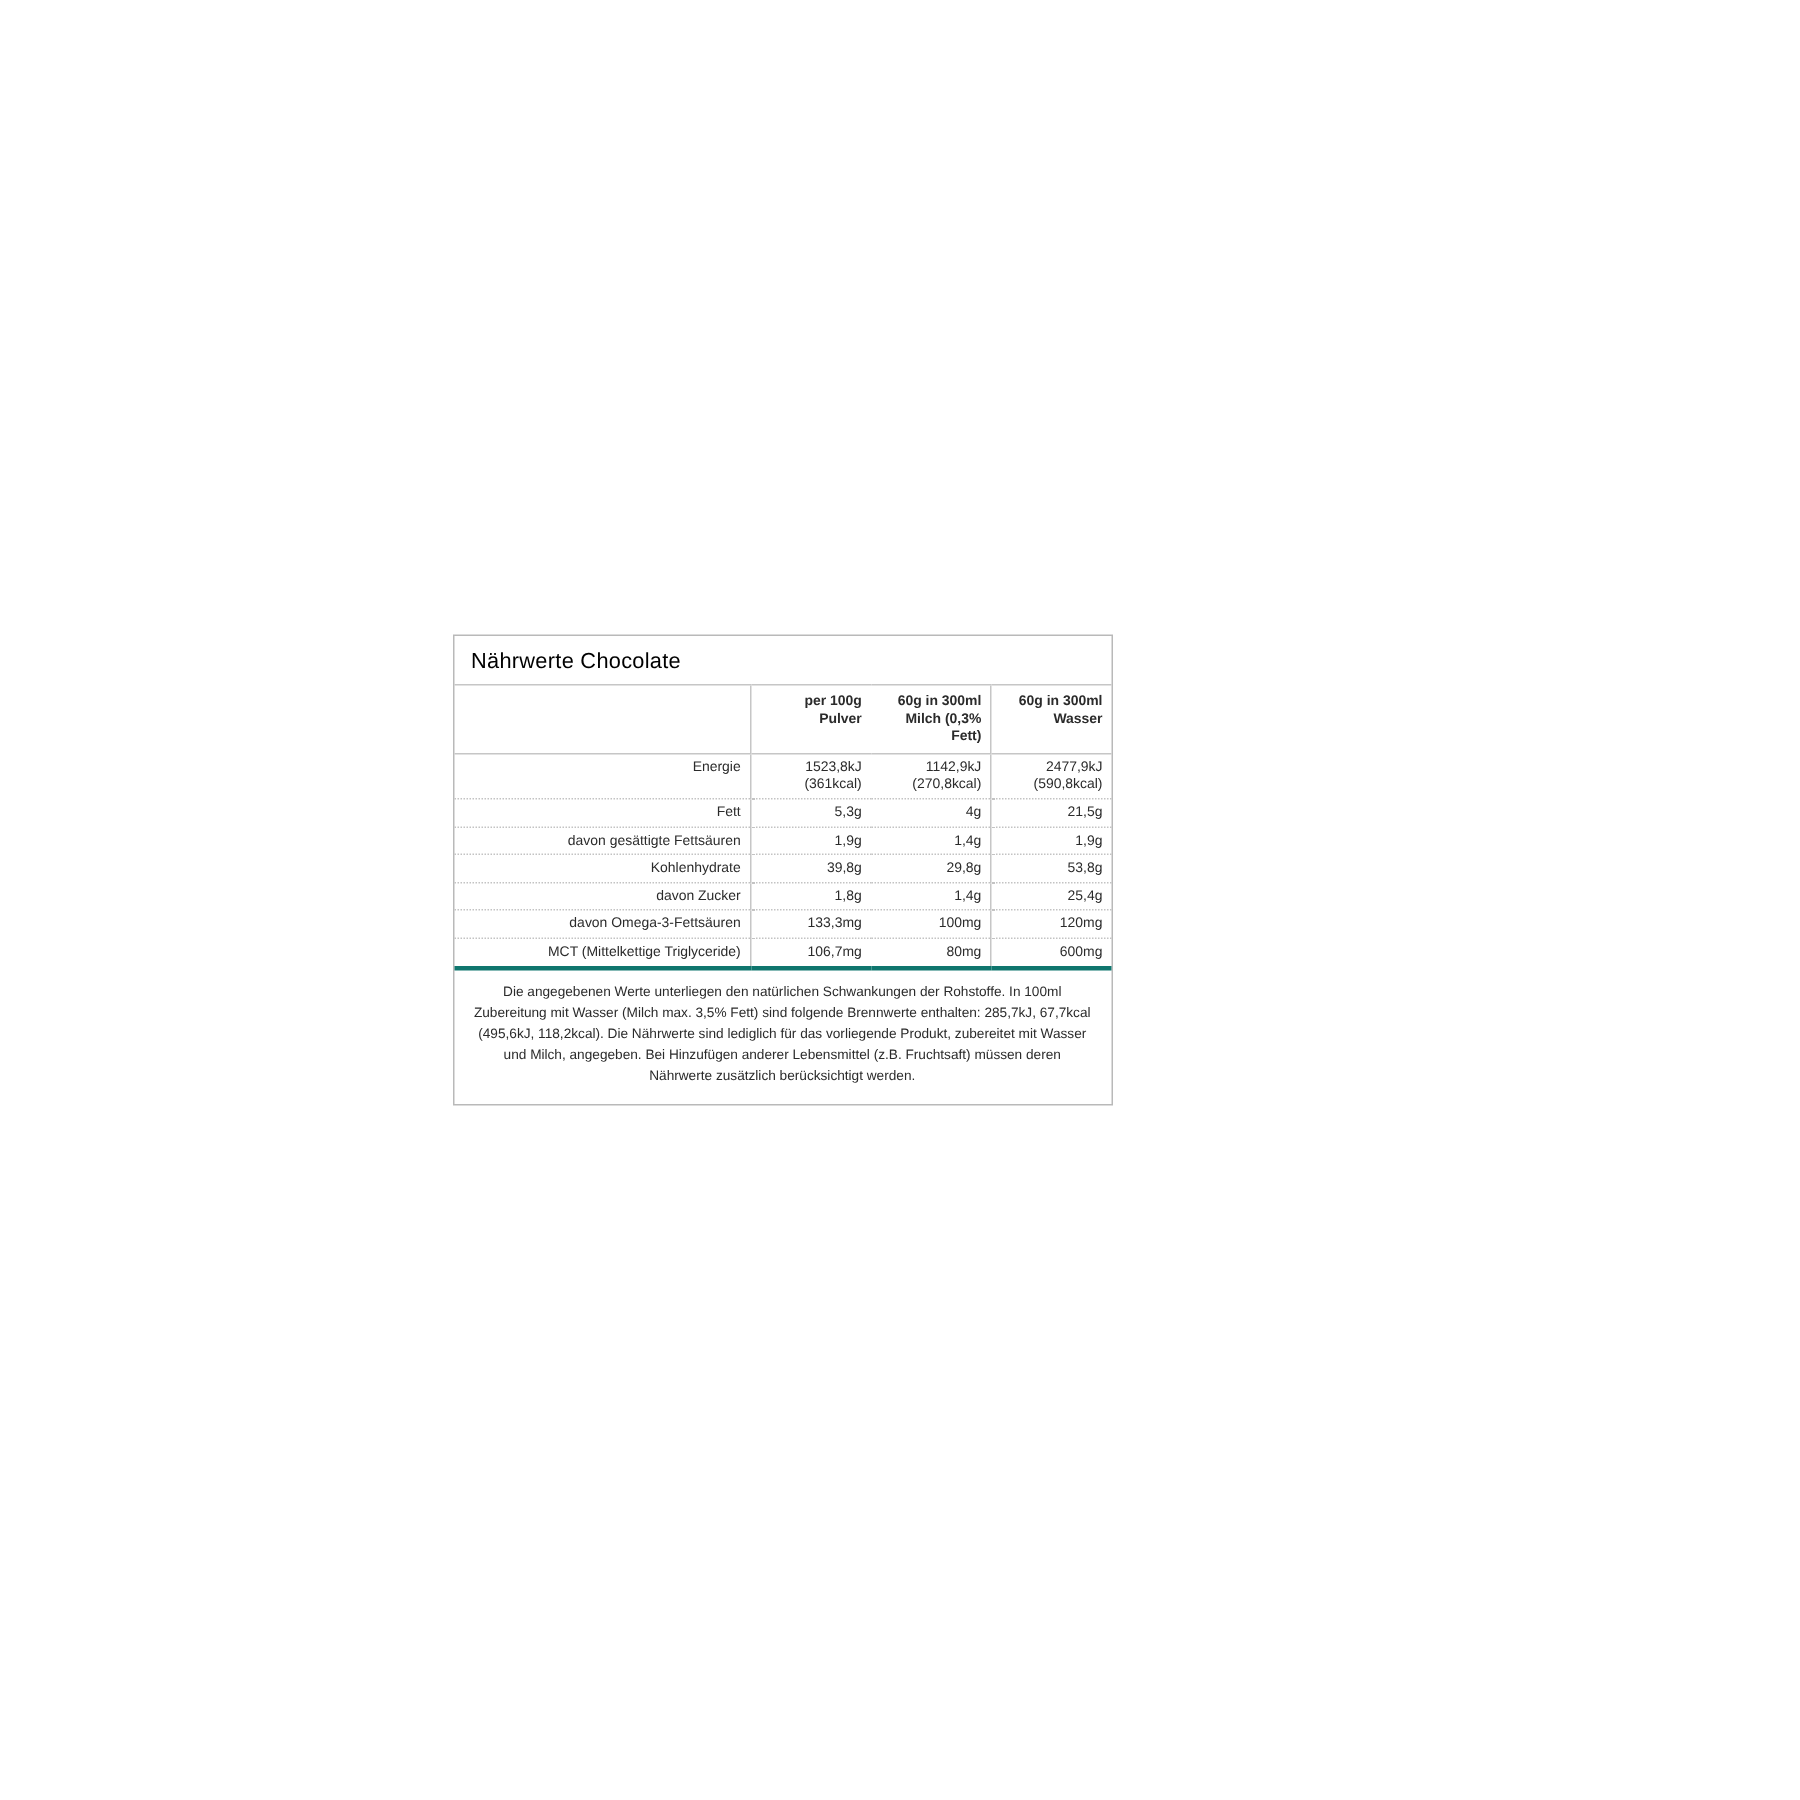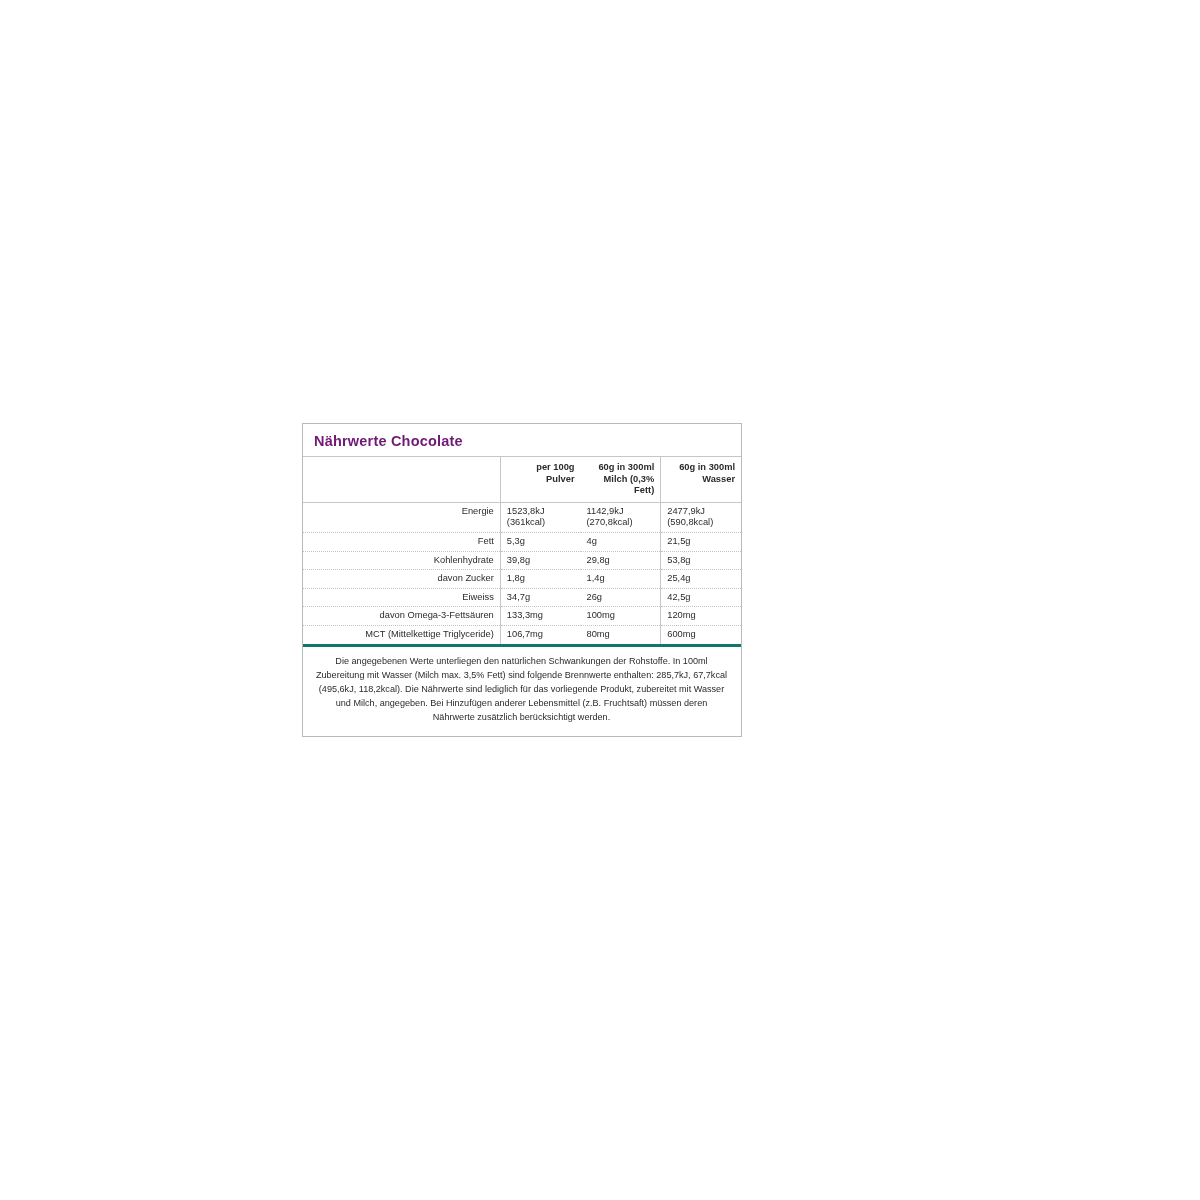--- a/index.html
+++ b/index.html
@@ -24,22 +24,22 @@
     left: 302px;
     top: 423px;
     width: 440px;
     background: #ffffff;
     border: 1px solid #b9b9b9;
     box-sizing: border-box;
   }
 
   .panel-title {
     font-size: 14.5px;
-    font-weight: bold;
-    color: #701a75;
+    font-weight: normal;
+    color: #000000;
     letter-spacing: 0.2px;
     padding: 9px 0 7px 11px;
   }
 
   table.nutri {
     width: 100%;
     border-collapse: collapse;
     table-layout: fixed;
   }
 
@@ -78,20 +78,21 @@
   tbody tr td {
     border-bottom: 1px dotted #c3c3c3;
   }
   tbody tr.energy td {
     border-bottom: 1px dotted #c3c3c3;
   }
   tbody tr td.label {
     text-align: right;
   }
   tbody tr td.val {
+    text-align: right;
   }
   tbody tr td.val.sep {
     border-left: 1px solid #c6c6c6;
   }
   td.indent {
     padding-left: 20px;
   }
 
   
   .sub-line { display: block; }
@@ -159,41 +160,41 @@
           </td>
         </tr>
 
         <tr>
           <td class="label">Fett</td>
           <td class="val sep">5,3g</td>
           <td class="val">4g</td>
           <td class="val sep">21,5g</td>
         </tr>
 
+        <tr>
+          <td class="label indent">davon gesättigte Fettsäuren</td>
+          <td class="val sep">1,9g</td>
+          <td class="val">1,4g</td>
+          <td class="val sep">1,9g</td>
+        </tr>
 
         <tr>
           <td class="label">Kohlenhydrate</td>
           <td class="val sep">39,8g</td>
           <td class="val">29,8g</td>
           <td class="val sep">53,8g</td>
         </tr>
 
         <tr>
           <td class="label indent">davon Zucker</td>
           <td class="val sep">1,8g</td>
           <td class="val">1,4g</td>
           <td class="val sep">25,4g</td>
         </tr>
 
-        <tr>
-          <td class="label">Eiweiss</td>
-          <td class="val sep">34,7g</td>
-          <td class="val">26g</td>
-          <td class="val sep">42,5g</td>
-        </tr>
 
 
 
         <tr>
           <td class="label indent">davon Omega-3-Fettsäuren</td>
           <td class="val sep">133,3mg</td>
           <td class="val">100mg</td>
           <td class="val sep">120mg</td>
         </tr>
 

